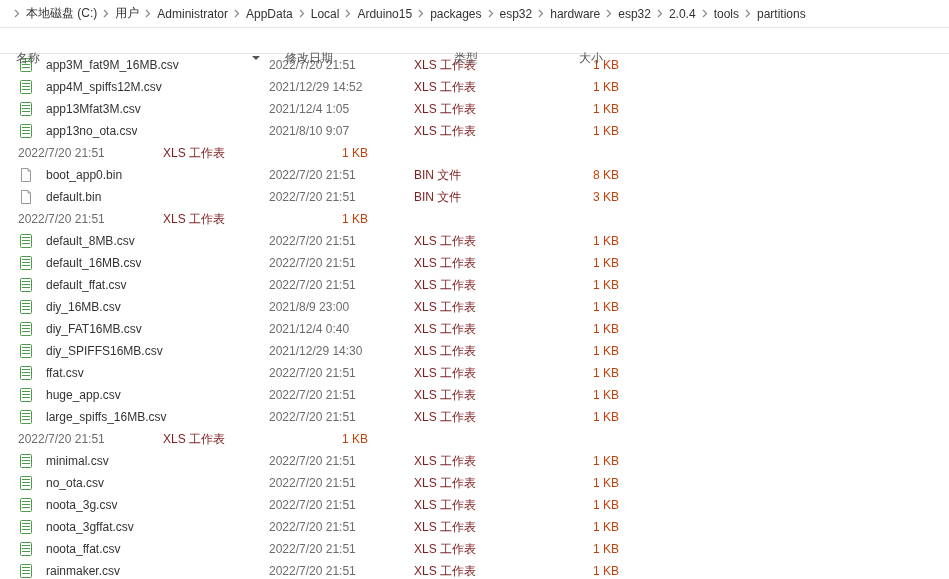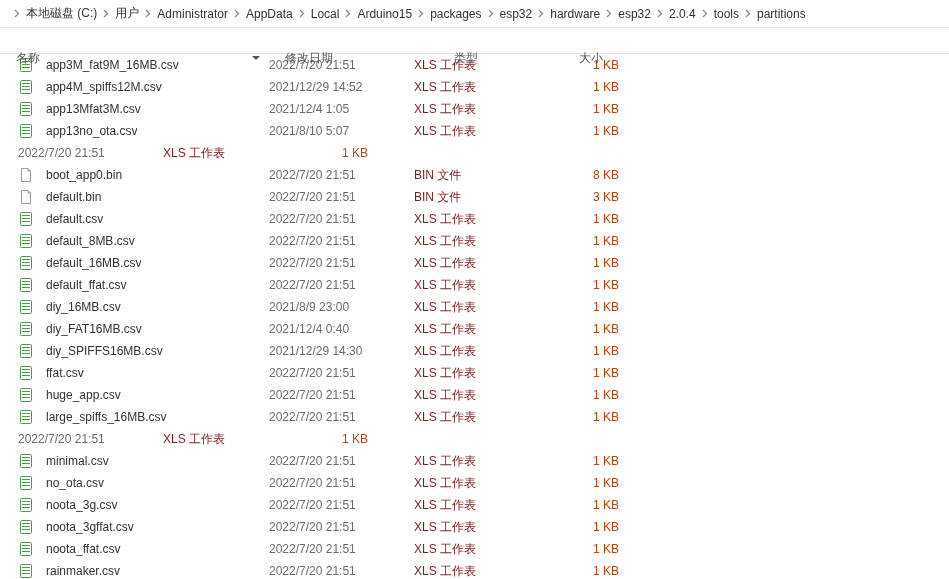--- a/index.html
+++ b/index.html
@@ -257,21 +257,21 @@
         <span class="icon icon-csv">
           <svg width="16" height="16" viewBox="0 0 16 16">
             <rect class="page" x="2.5" y="1.5" width="11" height="13" rx="1"></rect>
             <rect class="bar" x="4" y="4" width="8" height="1"></rect>
             <rect class="bar" x="4" y="7" width="8" height="1"></rect>
             <rect class="bar" x="4" y="10" width="8" height="1"></rect>
           </svg>
         </span>
         <span class="fname">app13no_ota.csv</span>
       </div>
-      <div class="cell-date">2021/8/10 5:07</div>
+      <div class="cell-date">2021/8/10 9:07</div>
       <div class="cell-type">XLS 工作表</div>
       <div class="cell-size">1 KB</div>
     </div>
     <div class="row">
       <div class="cell-date">2022/7/20 21:51</div>
       <div class="cell-type">XLS 工作表</div>
       <div class="cell-size">1 KB</div>
     </div>
     <div class="row">
       <div class="cell-name">
@@ -295,31 +295,20 @@
             <path d="M10 1.5 V4 H12.5" fill="none" stroke="#999"></path>
           </svg>
         </span>
         <span class="fname">default.bin</span>
       </div>
       <div class="cell-date">2022/7/20 21:51</div>
       <div class="cell-type">BIN 文件</div>
       <div class="cell-size">3 KB</div>
     </div>
     <div class="row">
-      <div class="cell-name">
-        <span class="icon icon-csv">
-          <svg width="16" height="16" viewBox="0 0 16 16">
-            <rect class="page" x="2.5" y="1.5" width="11" height="13" rx="1"></rect>
-            <rect class="bar" x="4" y="4" width="8" height="1"></rect>
-            <rect class="bar" x="4" y="7" width="8" height="1"></rect>
-            <rect class="bar" x="4" y="10" width="8" height="1"></rect>
-          </svg>
-        </span>
-        <span class="fname">default.csv</span>
-      </div>
       <div class="cell-date">2022/7/20 21:51</div>
       <div class="cell-type">XLS 工作表</div>
       <div class="cell-size">1 KB</div>
     </div>
     <div class="row">
       <div class="cell-name">
         <span class="icon icon-csv">
           <svg width="16" height="16" viewBox="0 0 16 16">
             <rect class="page" x="2.5" y="1.5" width="11" height="13" rx="1"></rect>
             <rect class="bar" x="4" y="4" width="8" height="1"></rect>

